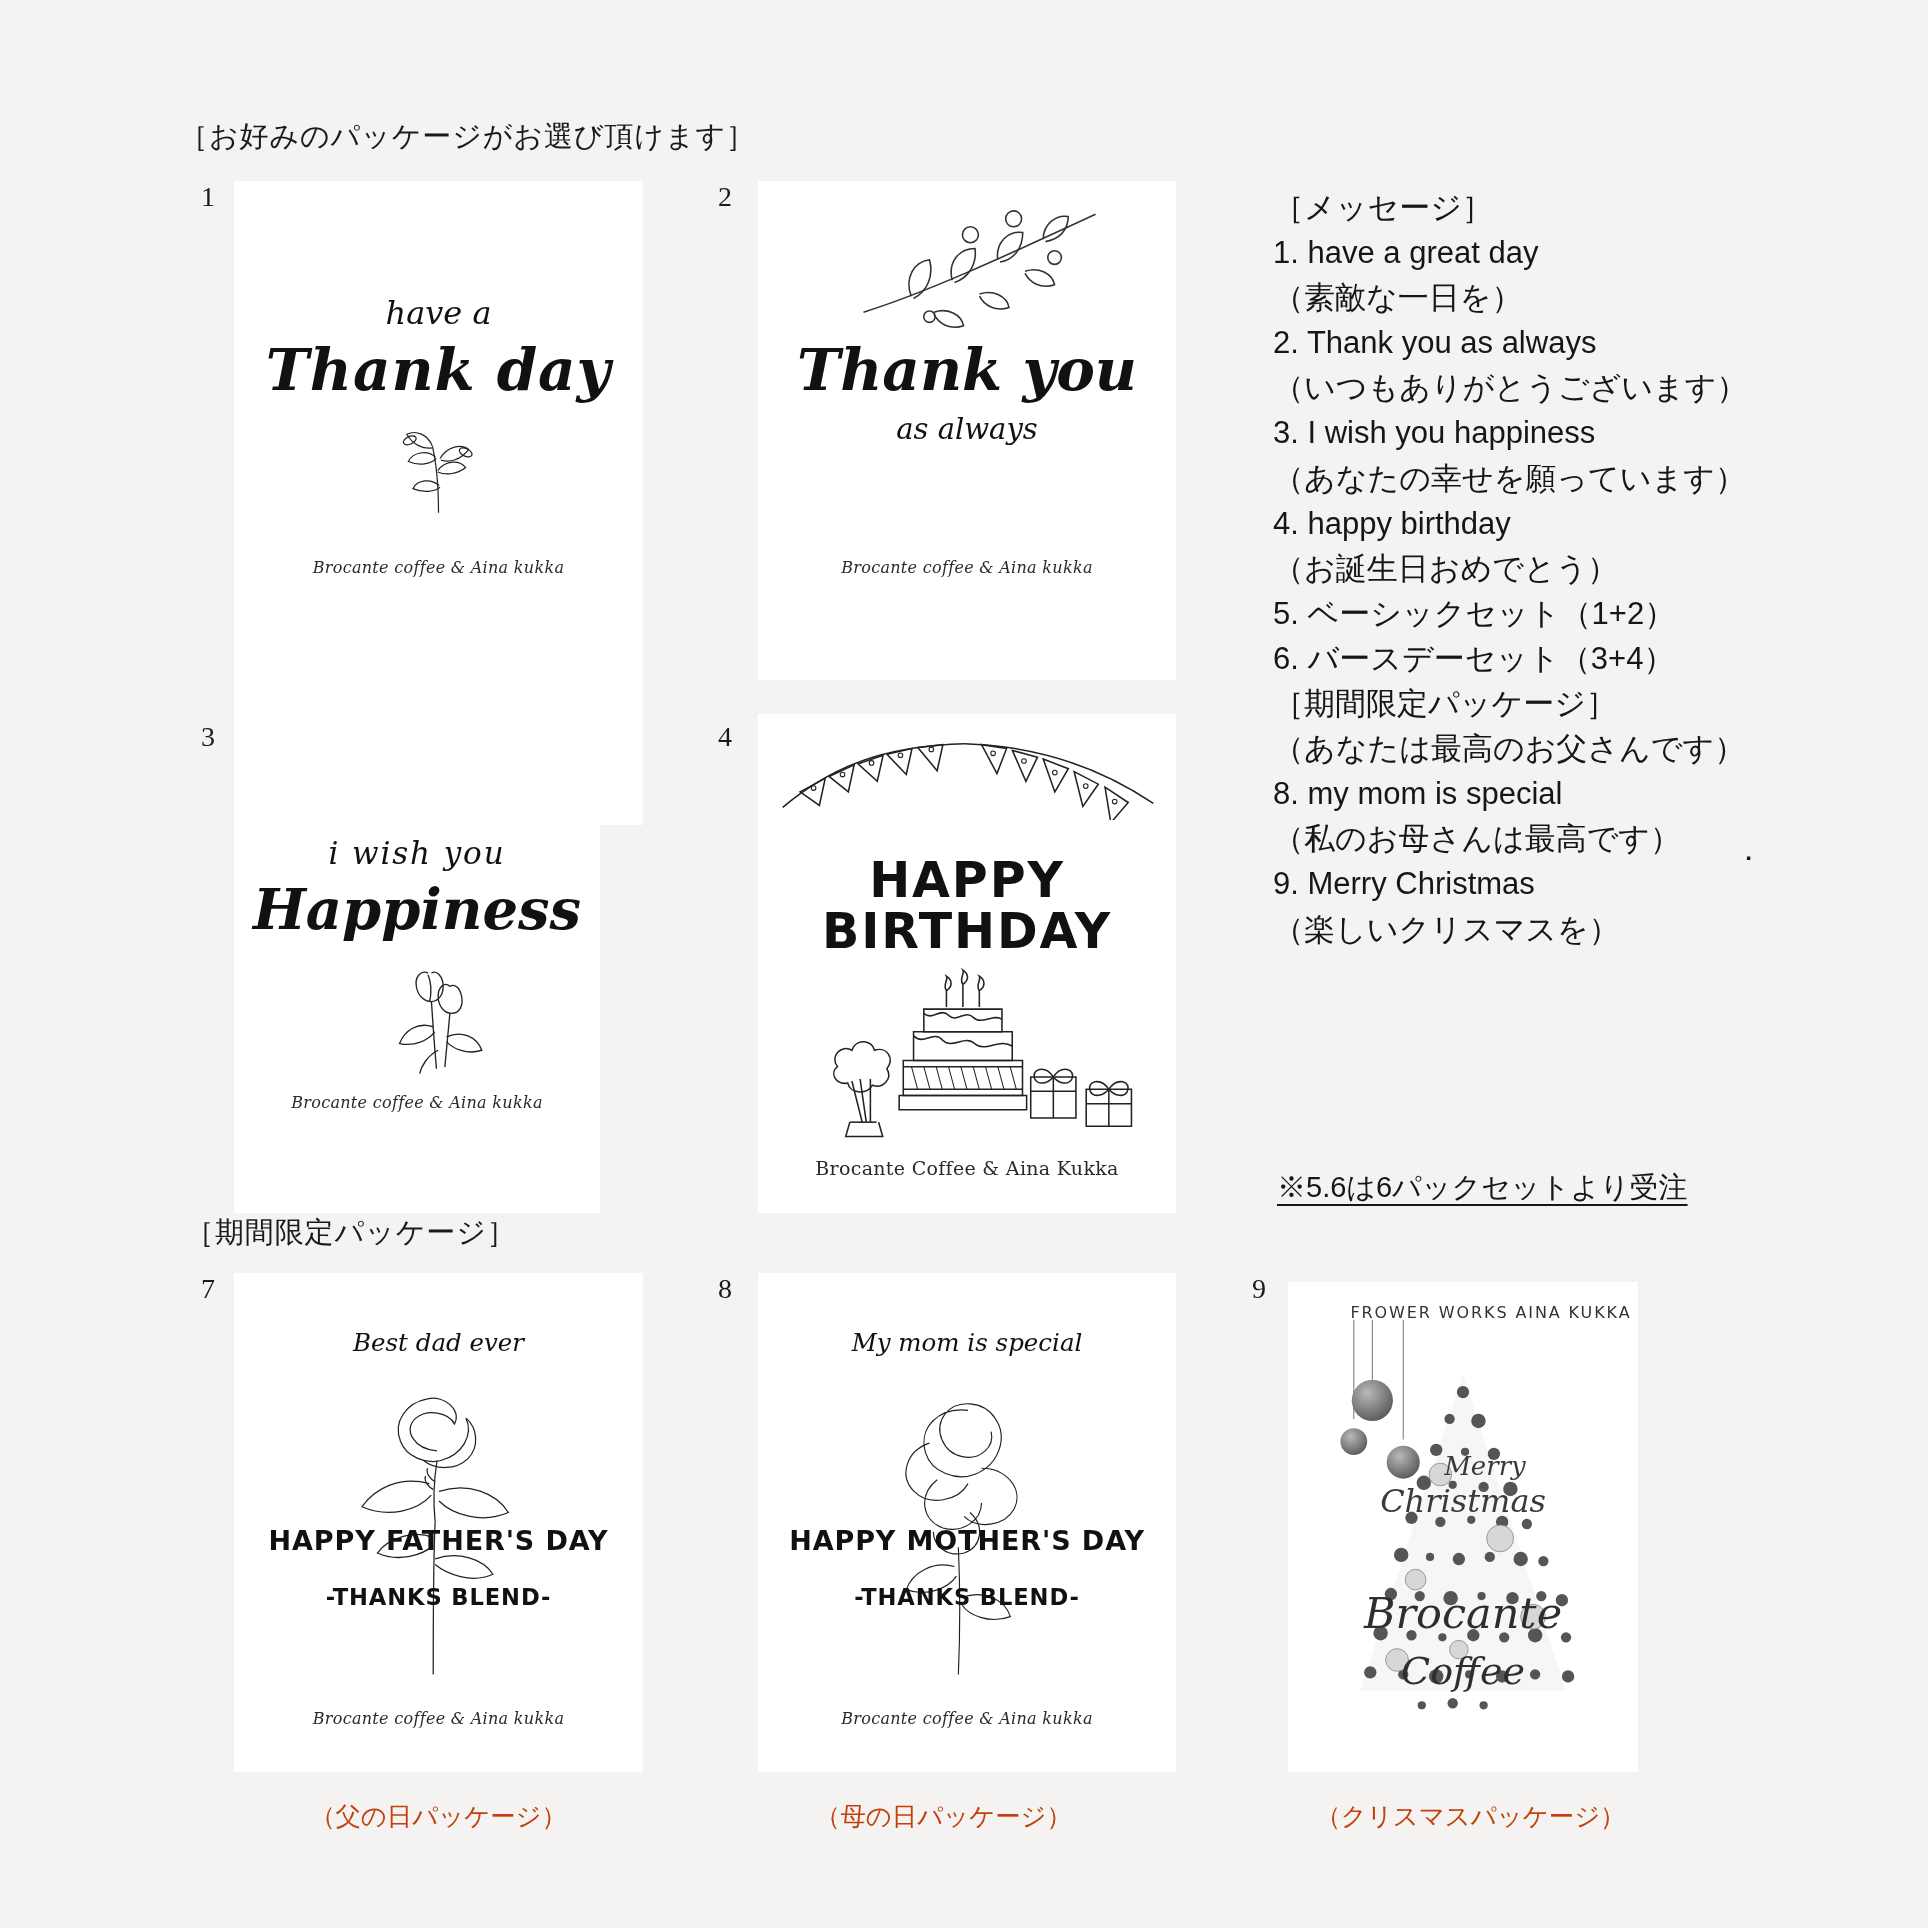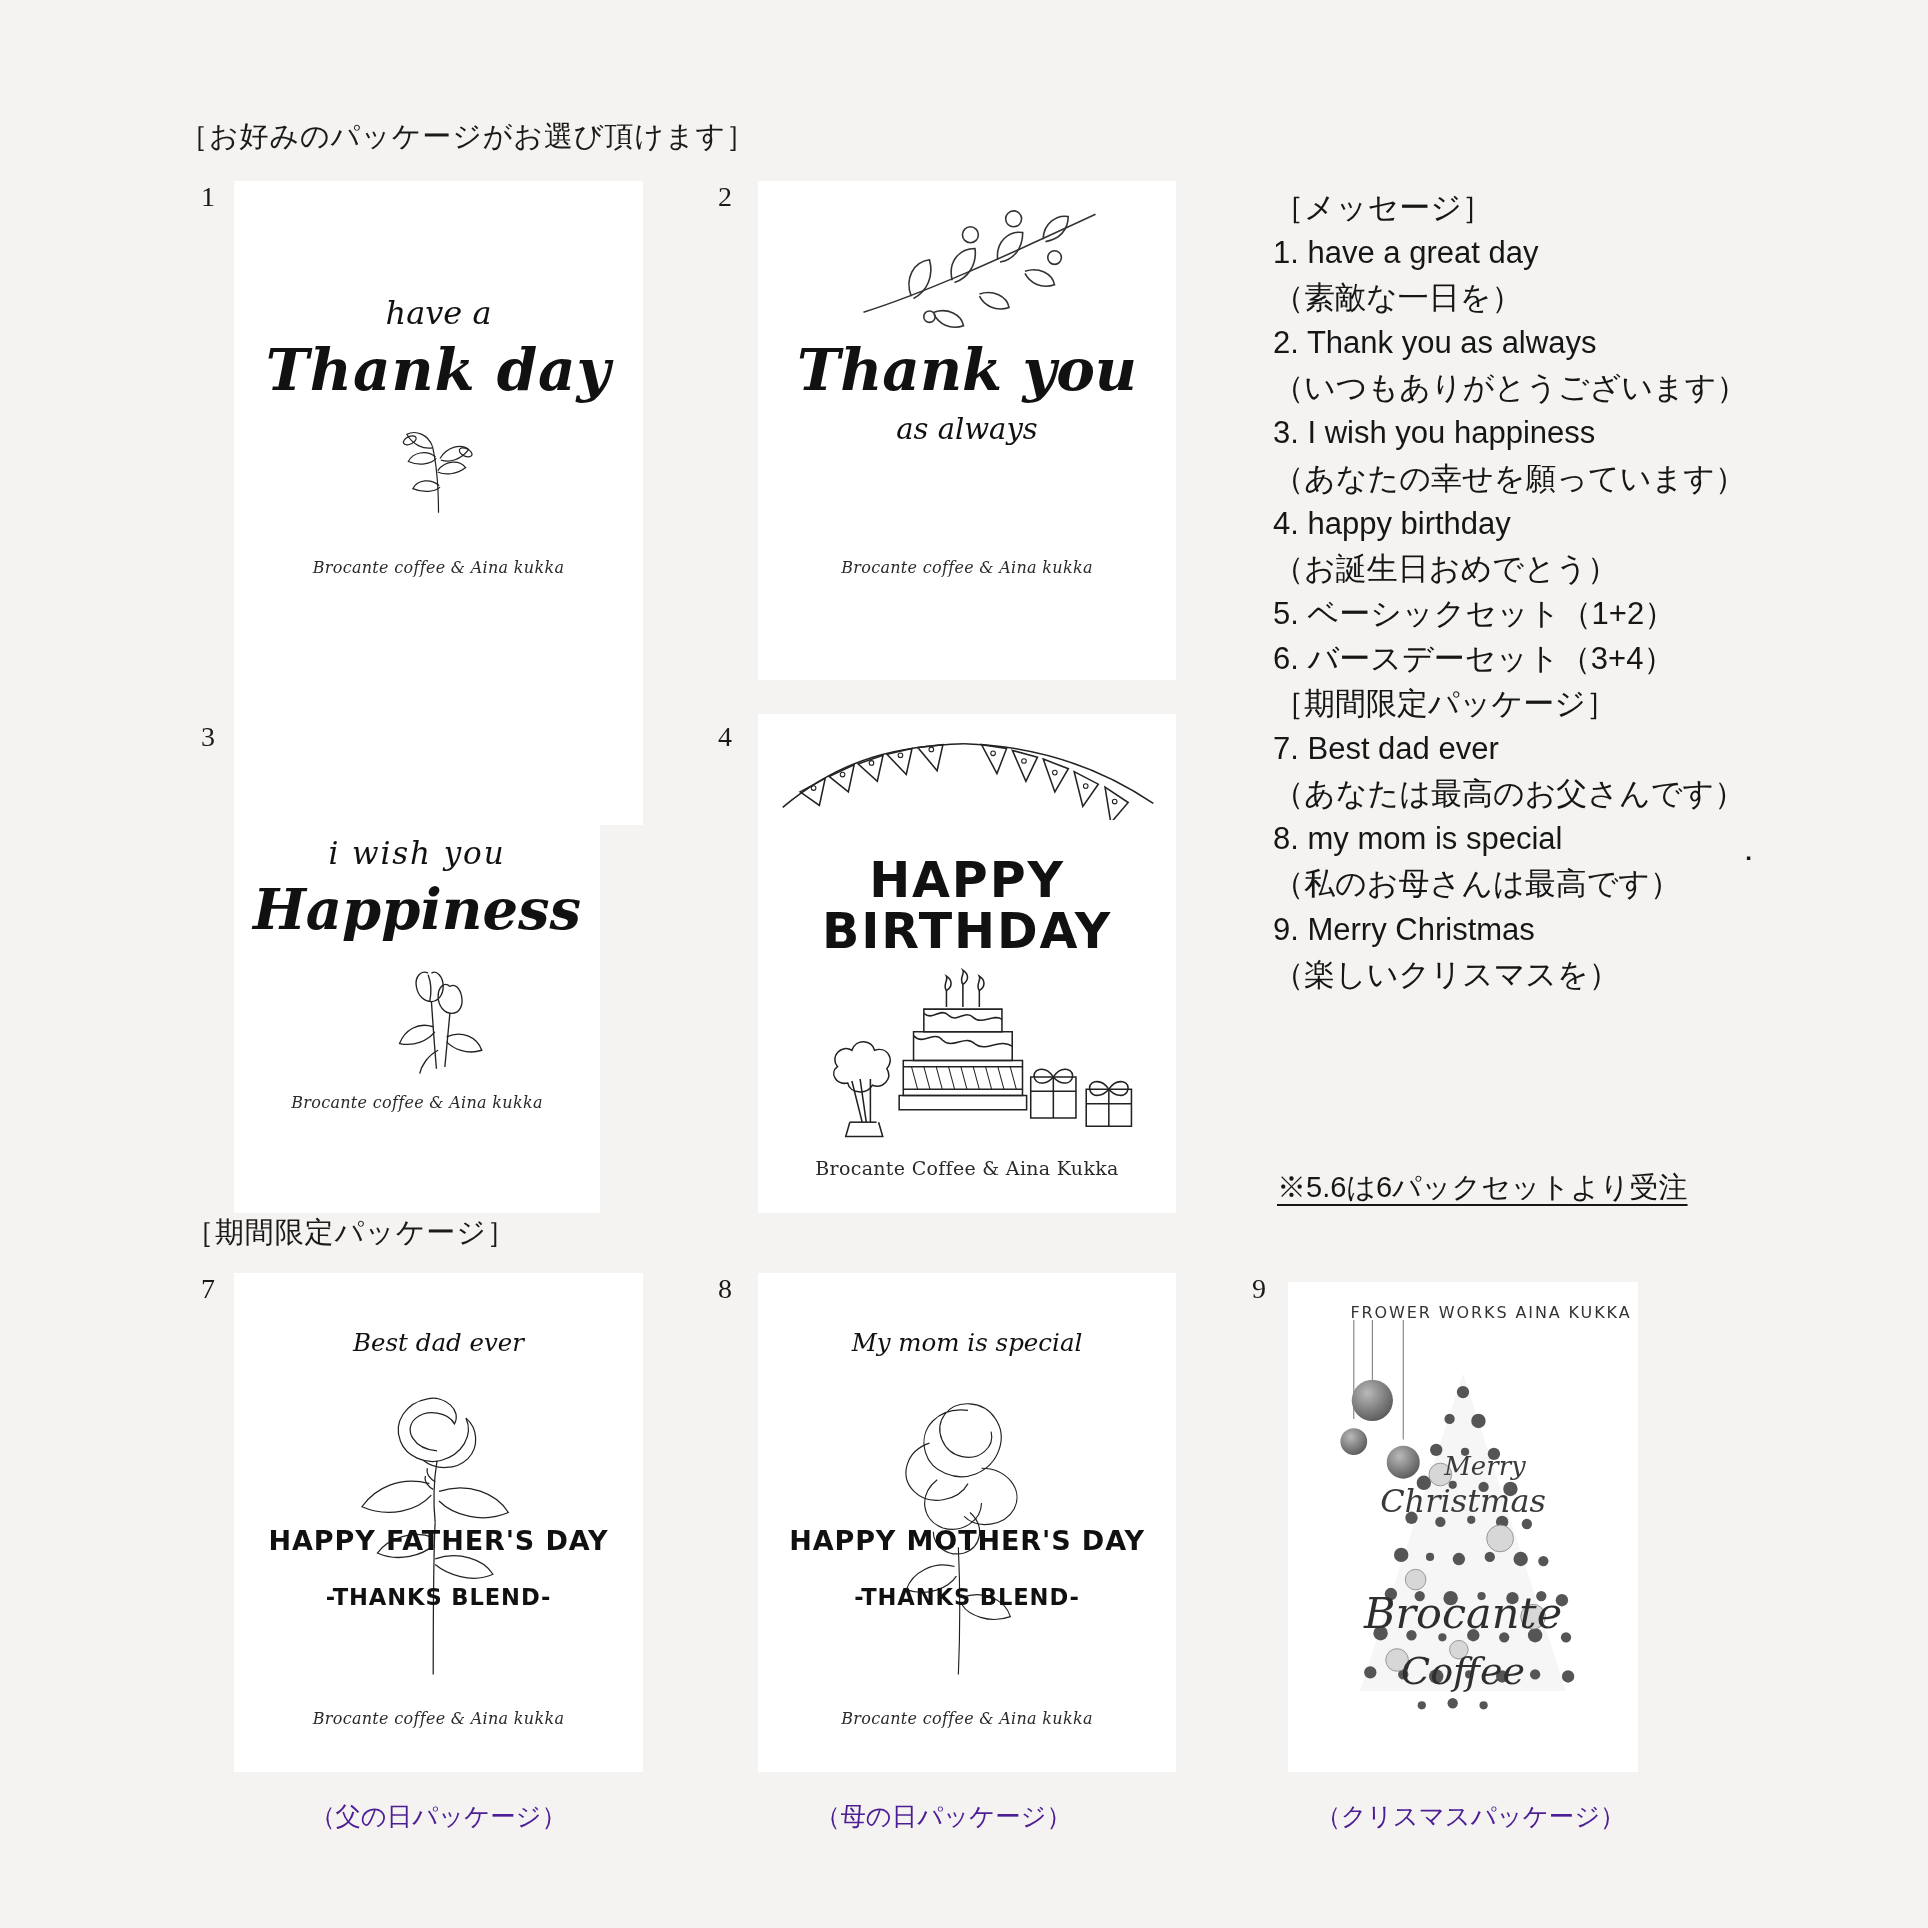--- a/index.html
+++ b/index.html
@@ -42,21 +42,21 @@
   }
   .card-num {
     position: absolute;
     font-size: 28px;
     color: #1a1a1a;
     font-family: "Liberation Serif", serif;
   }
   .caption {
     position: absolute;
     font-size: 25.4px;
-    color: #4c1d95;
+    color: #c2410c;
     text-align: center;
     width: 395px;
     font-family: "Liberation Sans", sans-serif;
   }
 
   
   .card-inner {
     position: relative;
     width: 100%;
     height: 100%;
@@ -441,21 +441,20 @@
     <div>（素敵な一日を）</div>
     <div>2. Thank you as always</div>
     <div>（いつもありがとうございます）</div>
     <div>3. I wish you happiness</div>
     <div>（あなたの幸せを願っています）</div>
     <div>4. happy birthday</div>
     <div>（お誕生日おめでとう）</div>
     <div>5. ベーシックセット（1+2）</div>
     <div>6. バースデーセット（3+4）</div>
     <div>［期間限定パッケージ］</div>
-    <div>7. Best dad ever</div>
     <div>（あなたは最高のお父さんです）</div>
     <div>8. my mom is special</div>
     <div>（私のお母さんは最高です）</div>
     <div>9. Merry Christmas</div>
     <div>（楽しいクリスマスを）</div>
   </div>
   <div class="dot-mark">．</div>
   <div class="msg-note">※5.6は6パックセットより受注</div>
 
 </div>

